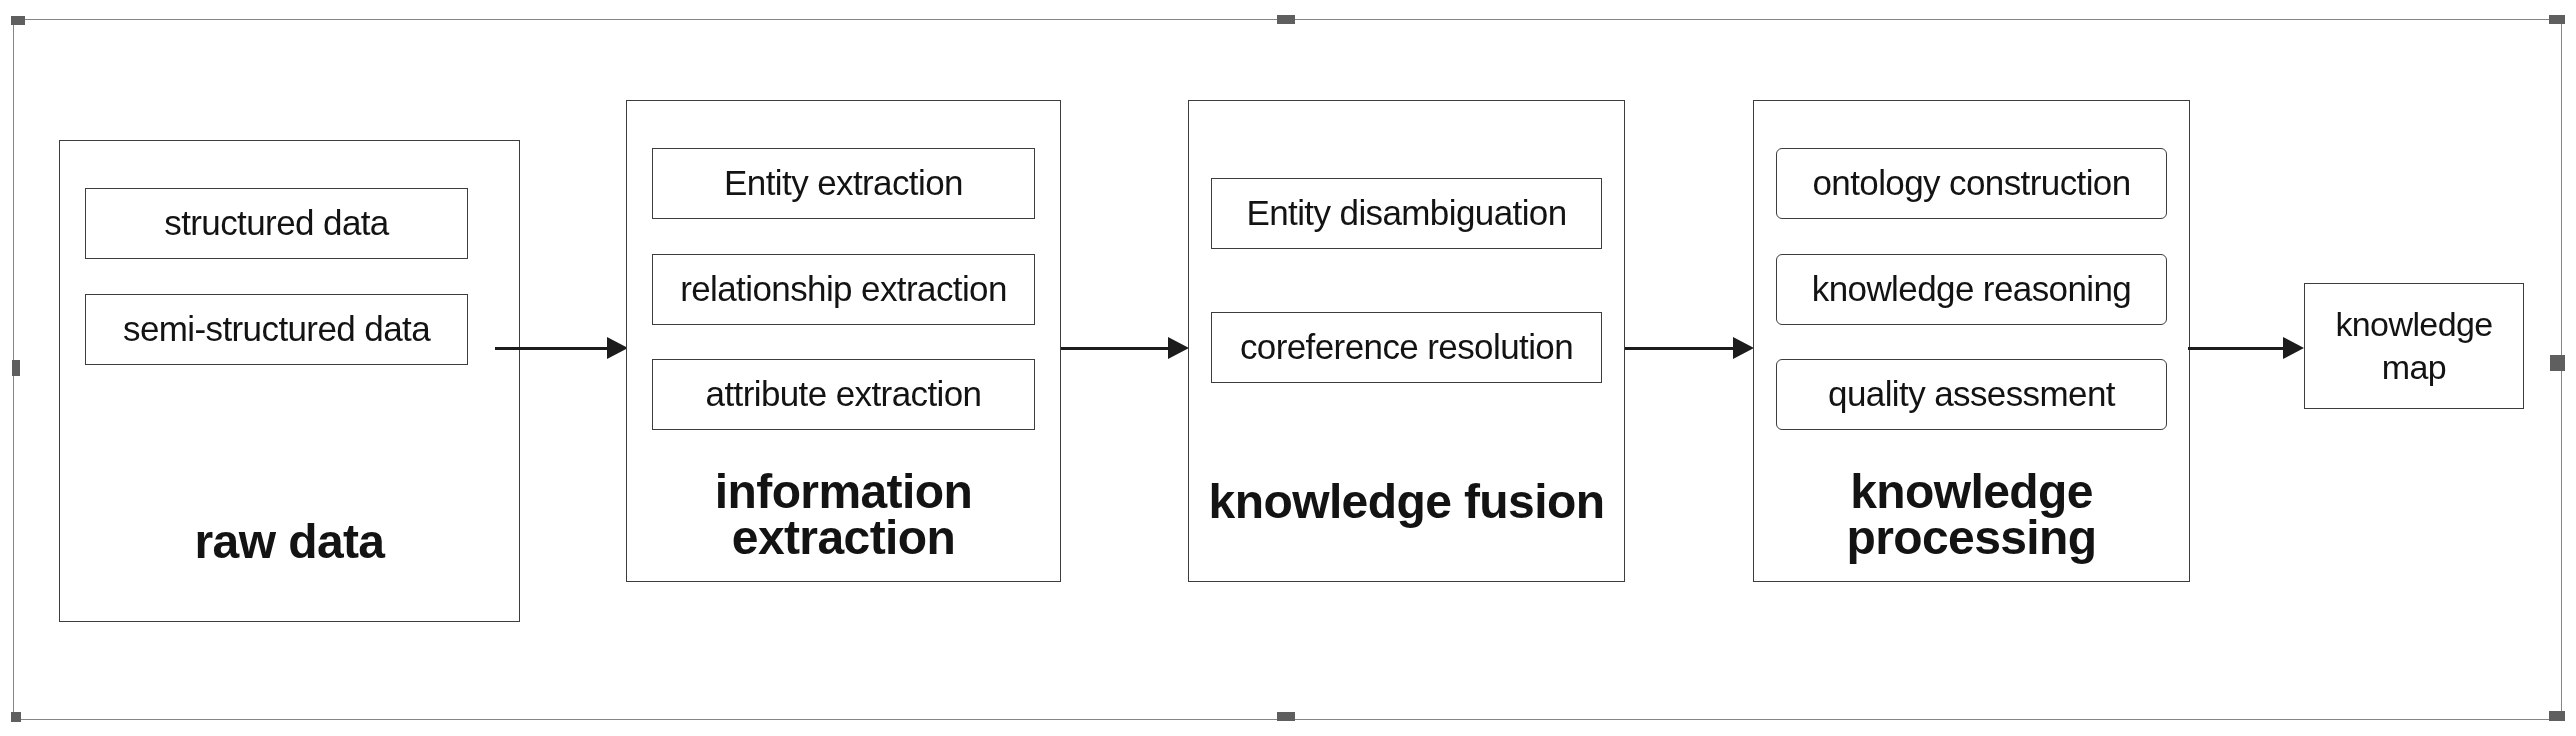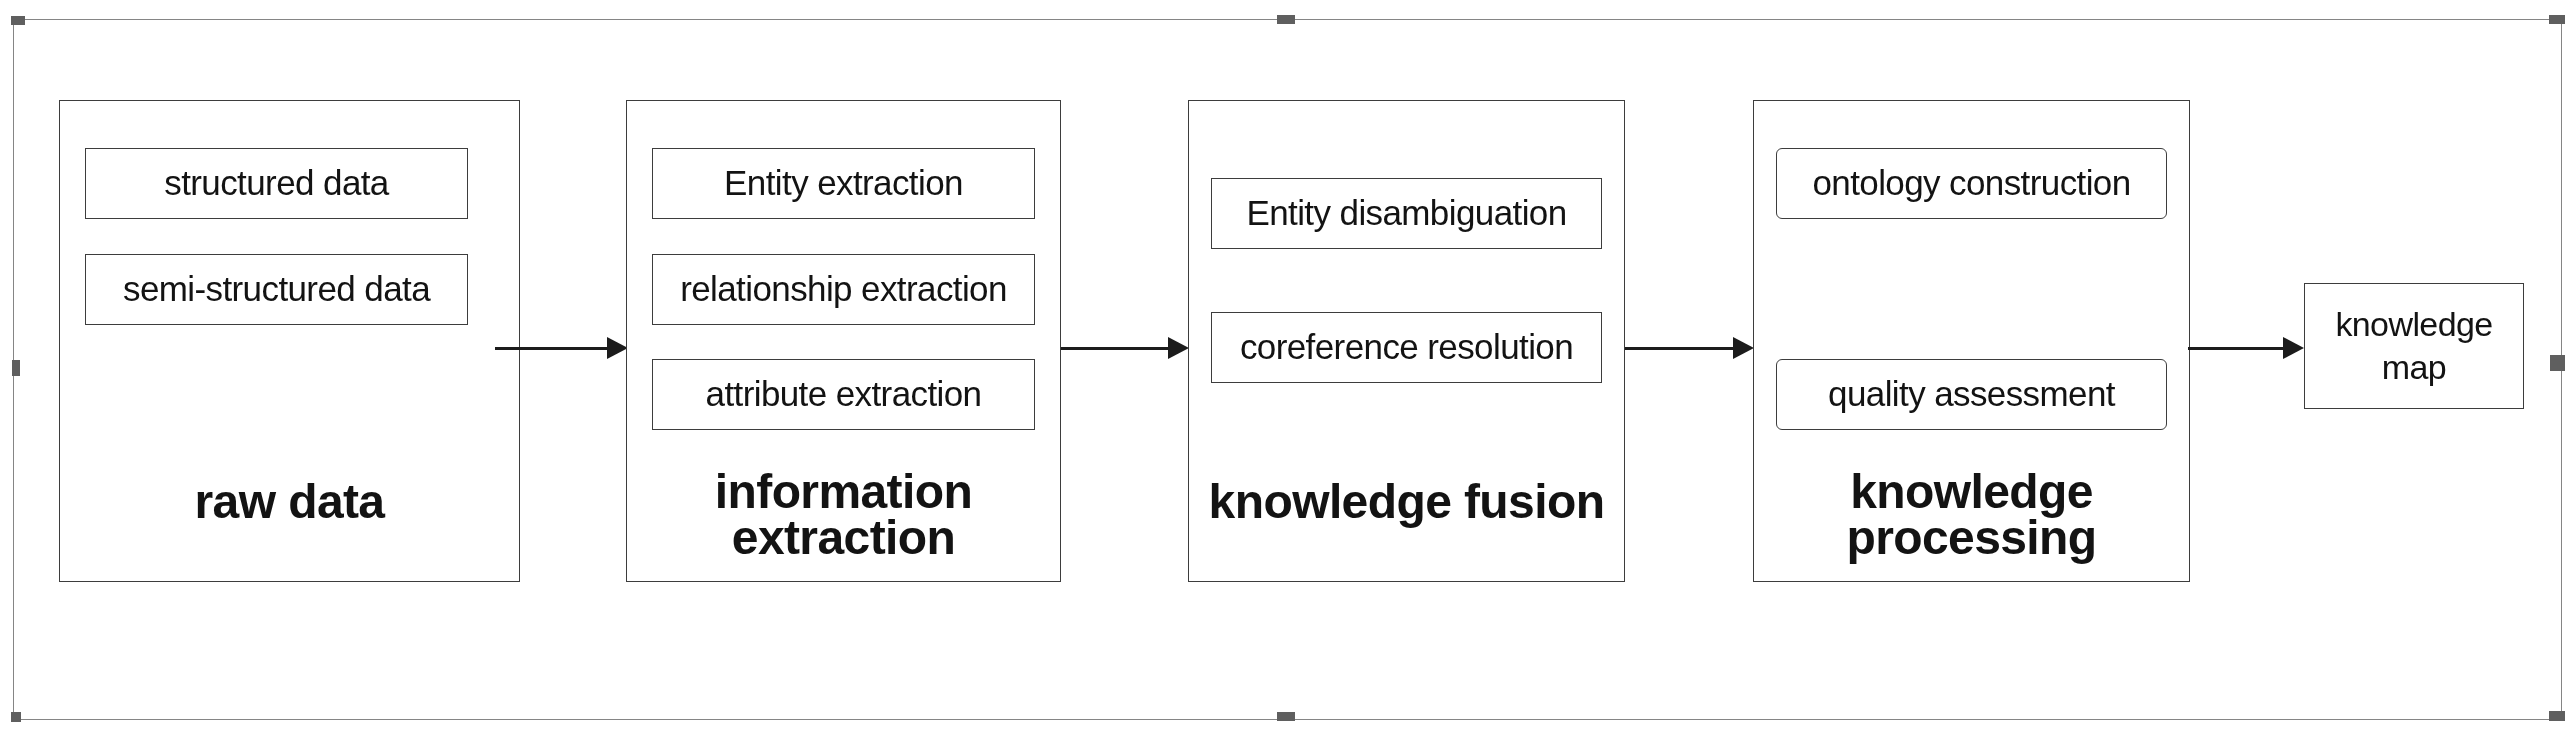--- a/index.html
+++ b/index.html
@@ -42,21 +42,21 @@
 
   
   .stage {
     position: absolute;
     top: 100px;
     height: 482px;
     border: 1.8px solid var(--shape-border, #3d3d3d);
     box-sizing: border-box;
     background: #ffffff;
   }
-  .s1 { left: 59px;  width: 461px; }
+  .s1 { left: 59px;  width: 461px; margin-top: 40px; }
   .s2 { left: 626px; width: 435px; }
   .s3 { left: 1188px; width: 437px; }
   .s4 { left: 1753px; width: 437px; }
 
   .item {
     position: absolute;
     height: 71px;
     border: 1.8px solid var(--shape-border, #3d3d3d);
     box-sizing: border-box;
     background: #ffffff;
@@ -188,20 +188,21 @@
     </div>
   </div>
 
   <div class="arrow a3">
     <div class="shaft"></div>
     <div class="head"></div>
   </div>
 
   <div class="stage s4">
     <div class="item row1">ontology construction</div>
+    <div class="item row2">knowledge reasoning</div>
     <div class="item row3">quality assessment</div>
     <div class="stage-label label-two">
       <div>knowledge</div>
       <div>processing</div>
     </div>
   </div>
 
   <div class="arrow a4">
     <div class="shaft"></div>
     <div class="head"></div>

